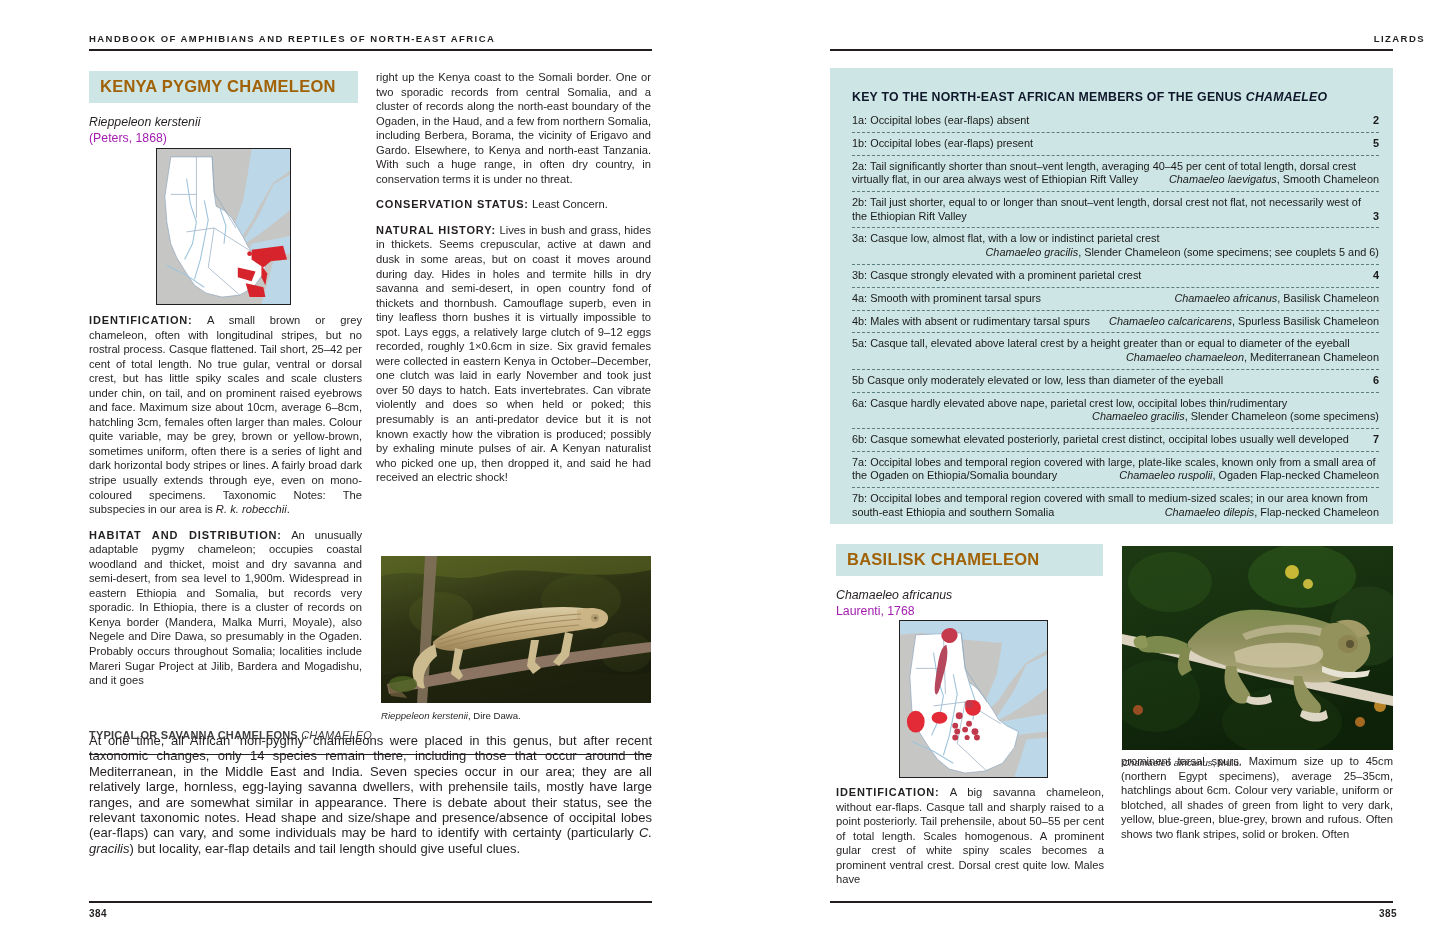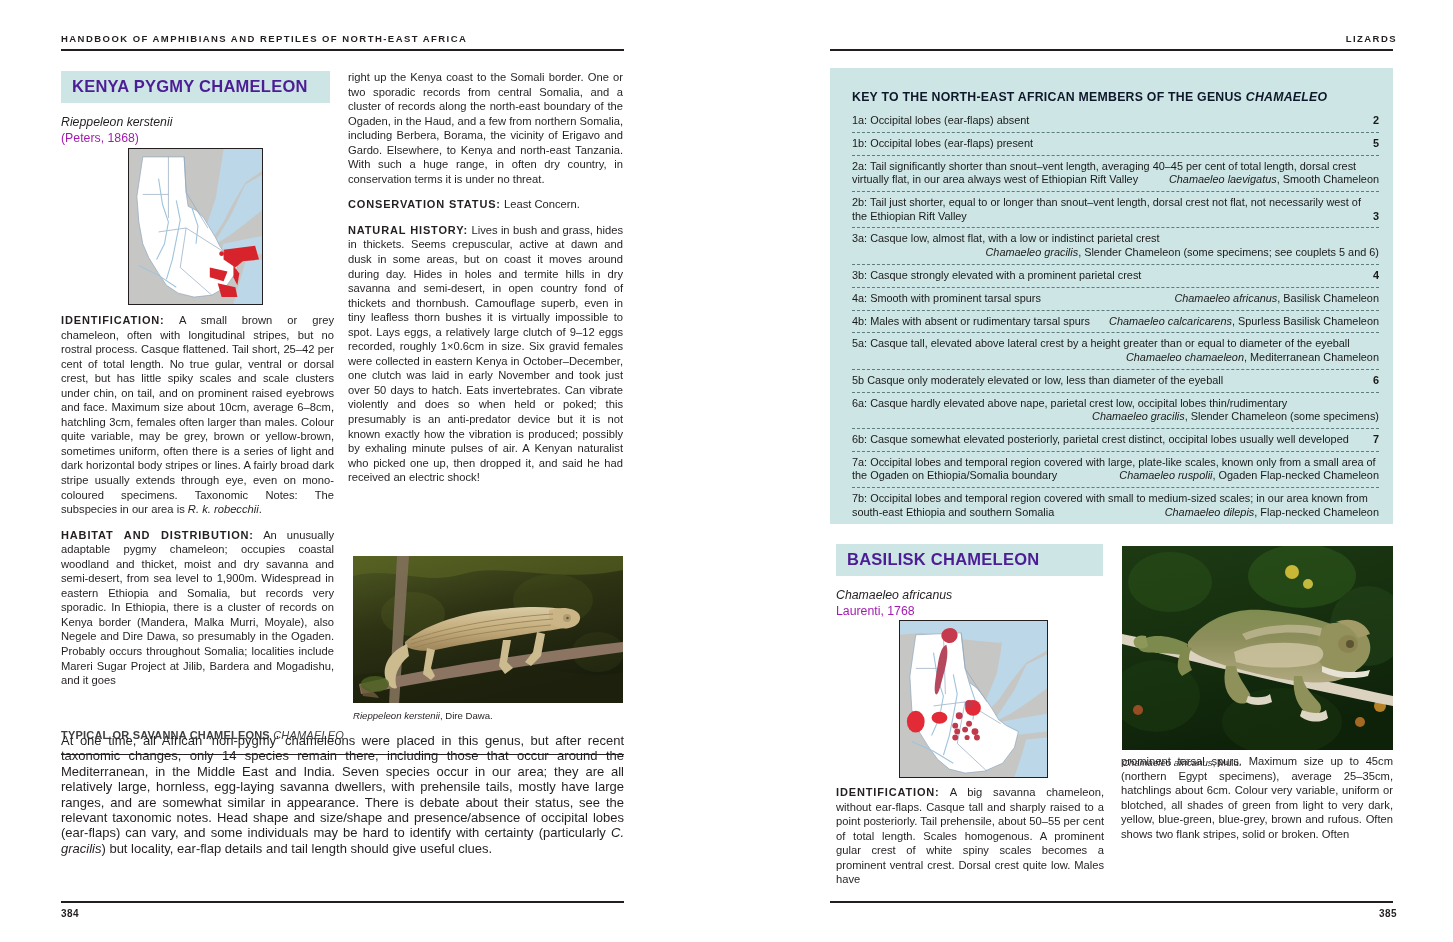--- a/index.html
+++ b/index.html
@@ -9,21 +9,21 @@
   }
   body {
     width: 1453px; height: 942px;
     font-family: "Liberation Sans", sans-serif;
     color: #1a1a1a;
     overflow: hidden;
   }
   .spread { position: relative; width: 1453px; height: 942px; background:#fff; }
 
   
-  .page { position: absolute; top: 0; height: 942px; background: #fff; }
+  .page { position: absolute; top: 0; height: 942px; background: #fff; margin-left: 28px; }
   .page-left  { left: 0;   width: 726px; }
   .page-right { left: 727px; width: 726px; }
   .gutter-line { position:absolute; left:726px; top:0; width:1px; height:942px; background:#ffffff; }
 
   
   .runhead {
     position: absolute; top: 33px; font-size: 9.5px; font-weight: 700;
     letter-spacing: 1.45px; color: #231f20; white-space: nowrap;
   }
   .runhead-left  { left: 61px; }
@@ -45,21 +45,21 @@
   
   .col { position:absolute; font-size:11.2px; line-height:14.55px; text-align: justify; color:#231f20;}
   .colL1 { left:61px;  top:70px;  width:273px; }
   .colL2 { left:348px; top:70px;  width:275px; }
   .colR1 { left:836px; top:540px; width:268px; }
   .colR2 { left:1121px;top:754px; width:272px; }
 
   
   .head-band {
     background: #cde5e4; padding: 7px 1px 8px 11px;
-    font-size: 16.5px; font-weight: 700; letter-spacing: .25px; color:#4c1d95;
+    font-size: 16.5px; font-weight: 700; letter-spacing: .25px; color:#a16207;
     line-height: 1;
   }
   .headL { position:absolute; left:61px; top:71px; width:269px; }
   .headR { position:absolute; left:836px; top:544px; width:267px; }
 
   .sciname { font-style: italic; font-size:12.3px; line-height:16px; margin-top:11px; color:#231f20;}
   .authority { font-size:12.3px; line-height:16px; color:#a21caf;}
 
   
   .mapbox { border: 1.3px solid #231f20; background:#ffffff; overflow:hidden; position:relative;}

